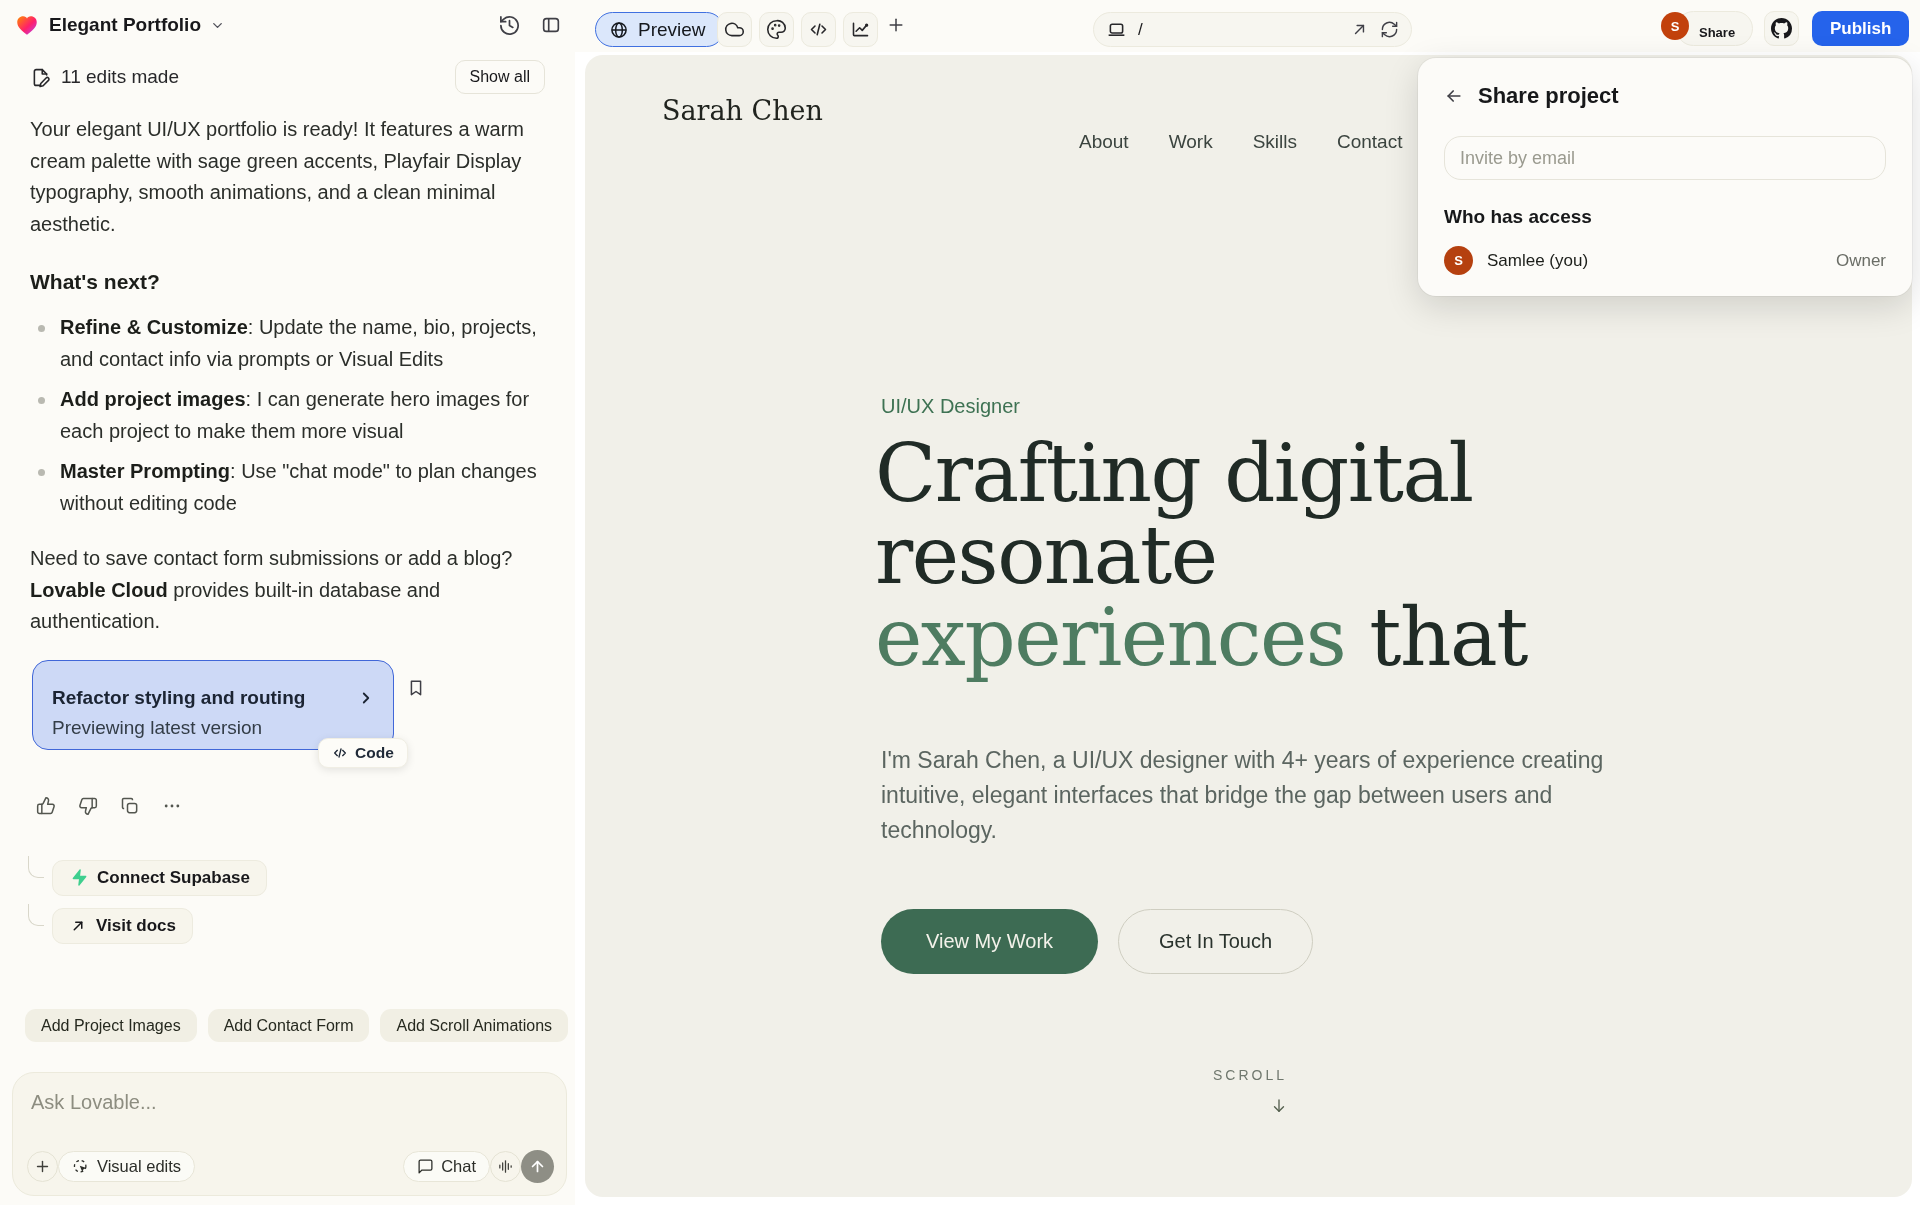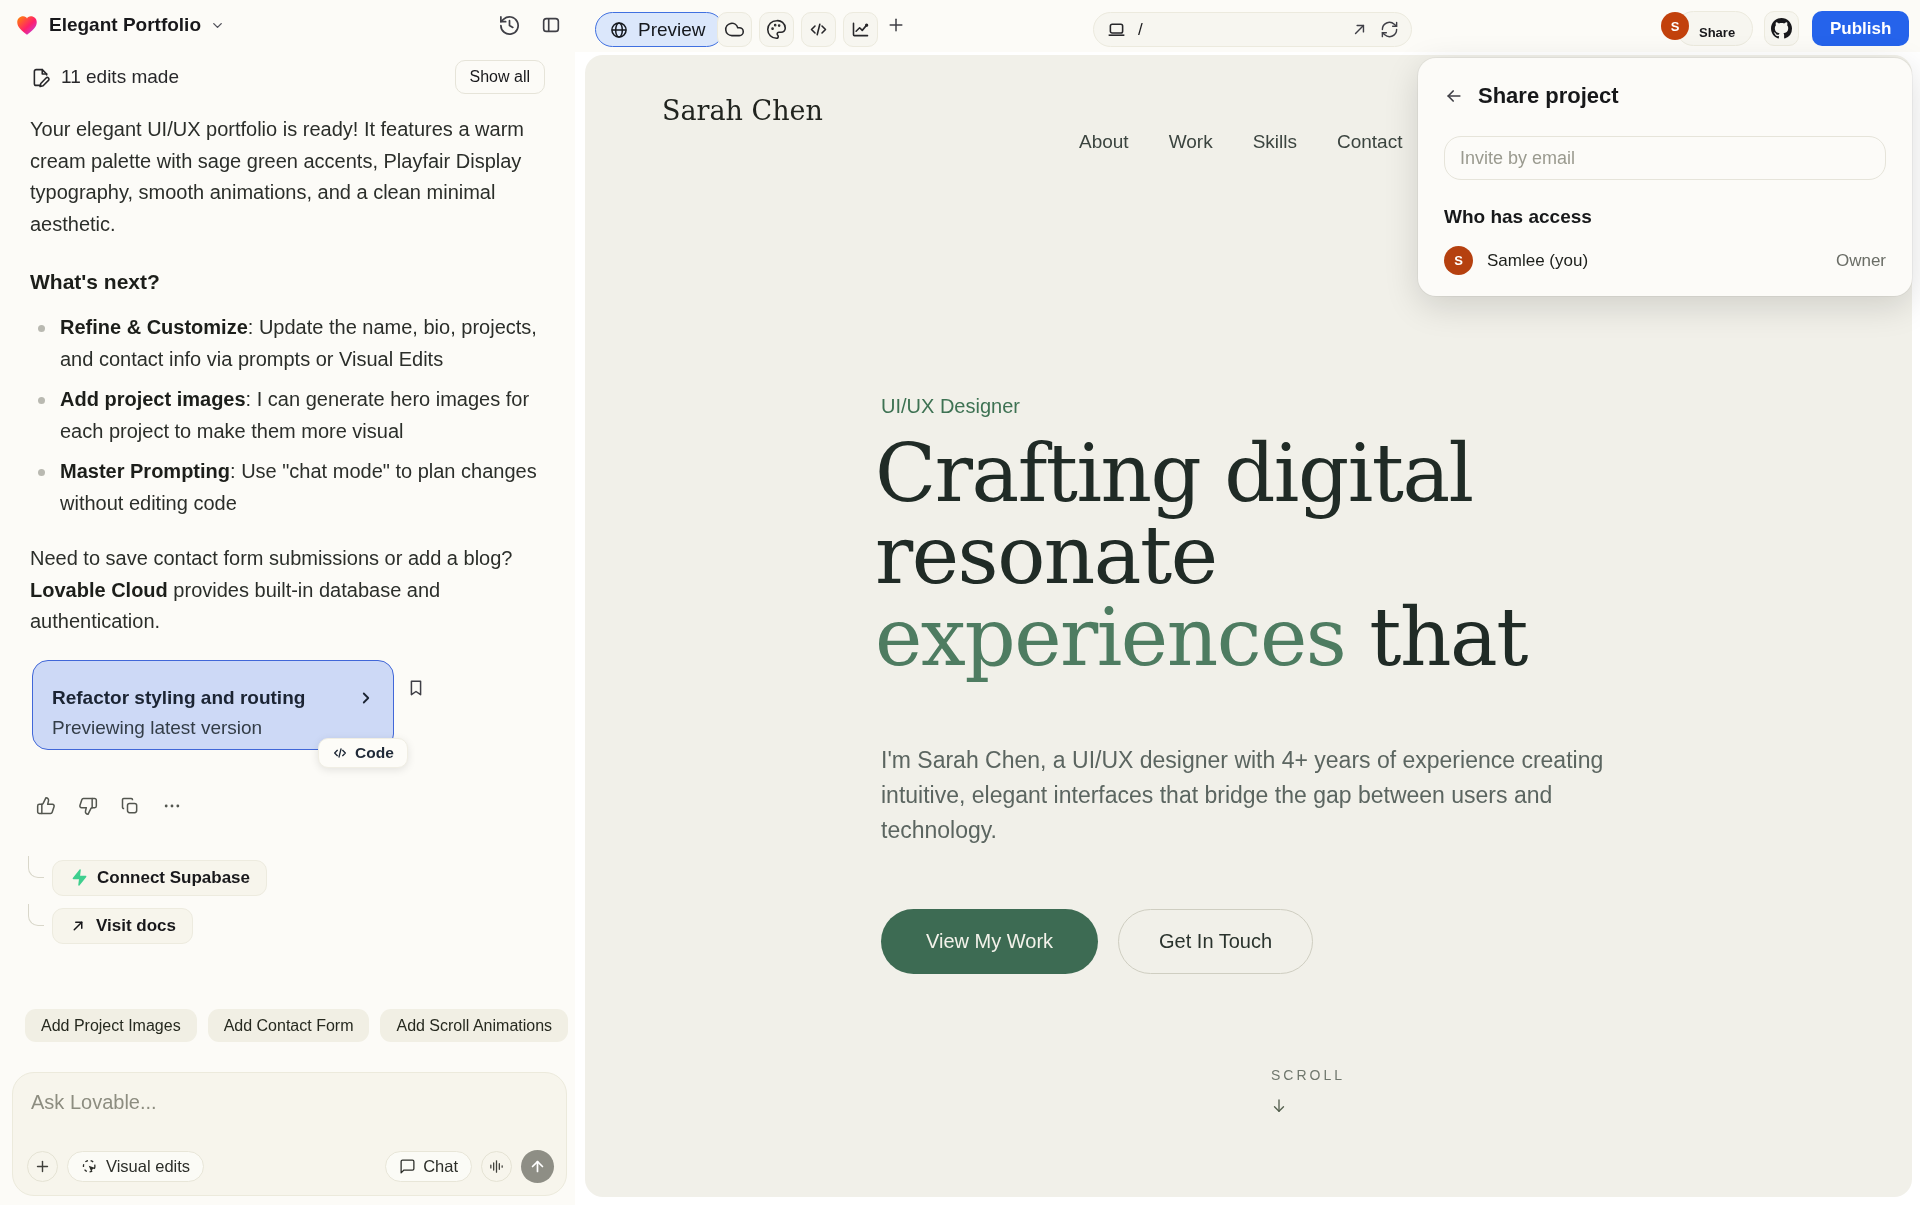--- a/index.html
+++ b/index.html
@@ -75,21 +75,21 @@
     border-left:1.5px solid #d9d7ca; border-bottom:1.5px solid #d9d7ca; border-bottom-left-radius:10px;}
   .side-btn{display:inline-flex; align-items:center; gap:9px; height:36px; padding:0 16px;
     background:#f7f5ec; border:1px solid #edebdf; border-radius:11px; font-size:17px; font-weight:700; color:#18181b;}
   .chips{position:absolute; left:25px; bottom:163px; width:552px; display:flex; gap:11px; overflow:hidden;}
   .chip{flex:0 0 auto; height:33px; line-height:33px; padding:0 16px; background:#f1efe4; border:none;
     border-radius:11px; font-size:16px; font-weight:500; color:#26291f; white-space:nowrap;}
   .input-card{position:absolute; left:12px; right:8px; bottom:9px; height:124px; background:#f7f5ec;
     border:1px solid #eceadc; border-radius:22px; padding:18px 14px 12px 18px;}
   .ask-input{width:95%; border:none; background:transparent; outline:none; font-size:20px; color:#3f3f35;}
   .ask-input::placeholder{color:#8d8d80;}
-  .input-row{position:absolute; left:14px; right:12px; bottom:12px; display:flex; align-items:center; gap:9px;}
+  .input-row{position:absolute; left:14px; right:12px; bottom:12px; display:flex; align-items:center; }
   .round-btn{width:31px; height:31px; border-radius:50%; border:1px solid #e5e3d4; background:transparent;
     display:flex; align-items:center; justify-content:center; color:#3f3f3a;}
   .pill-btn{height:31px; border-radius:16px; border:1px solid #e8e6d8; background:rgba(255,255,255,.55);
     display:flex; align-items:center; gap:7px; padding:0 13px; font-size:16.5px; font-weight:500; color:#2c2e29;}
   .spacer{flex:1;}
   .send-btn{width:33px; height:33px; border-radius:50%; background:#8e8e85; border:none; color:#fff;
     display:flex; align-items:center; justify-content:center;}
 
   
   .preview-area{position:absolute; left:575px; top:52px; right:0; bottom:0; background:#ffffff;}
@@ -102,21 +102,21 @@
   .hero-label{position:absolute; left:296px; top:340px; font-size:20px; color:#3e7253;}
   .hero-h1{position:absolute; left:290px; top:378px; font-family:"DejaVu Serif","Liberation Serif",serif;
     font-weight:500; font-size:80px; line-height:82px; letter-spacing:-1.5px; color:#202b26;}
   .accent{color:var(--sage);}
   .hero-bio{position:absolute; left:296px; top:688px; width:735px; font-size:23px; line-height:35px; color:#5b6560;}
   .hero-ctas{position:absolute; left:296px; top:854px; display:flex; gap:20px;}
   .cta-primary{height:65px; padding:0 45px; border-radius:33px; background:var(--forest); border:none;
     color:#f3f2ea; font-size:20px;}
   .cta-secondary{height:65px; padding:0 40px; border-radius:33px; background:transparent;
     border:1px solid #cfcec1; color:#2a332d; font-size:20px;}
-  .scroll-ind{position:absolute; left:628px; top:1012px; width:132px; text-align:right; color:#6f776d;}
+  .scroll-ind{position:absolute; left:628px; top:1012px; width:132px; text-align:left; color:#6f776d;}
   .scroll-text{font-size:14px; letter-spacing:3px;}
   .scroll-ind svg{margin:12px auto 0;}
 
   
   .share-popover{position:absolute; left:1418px; top:58px; width:494px; height:238px; background:#fcfbf8;
     border-radius:18px; box-shadow:0 10px 35px rgba(0,0,0,.14), 0 0 0 1px rgba(0,0,0,.04); z-index:10;}
   .pop-header{display:flex; align-items:center; gap:14px; padding:25px 0 0 26px;}
   .pop-back{background:none; border:none; color:#3f3f46; display:flex;}
   .pop-title{font-size:22px; font-weight:700; color:#17181a;}
   .invite-input{position:absolute; left:26px; right:26px; top:78px; height:44px; border-radius:17px;

